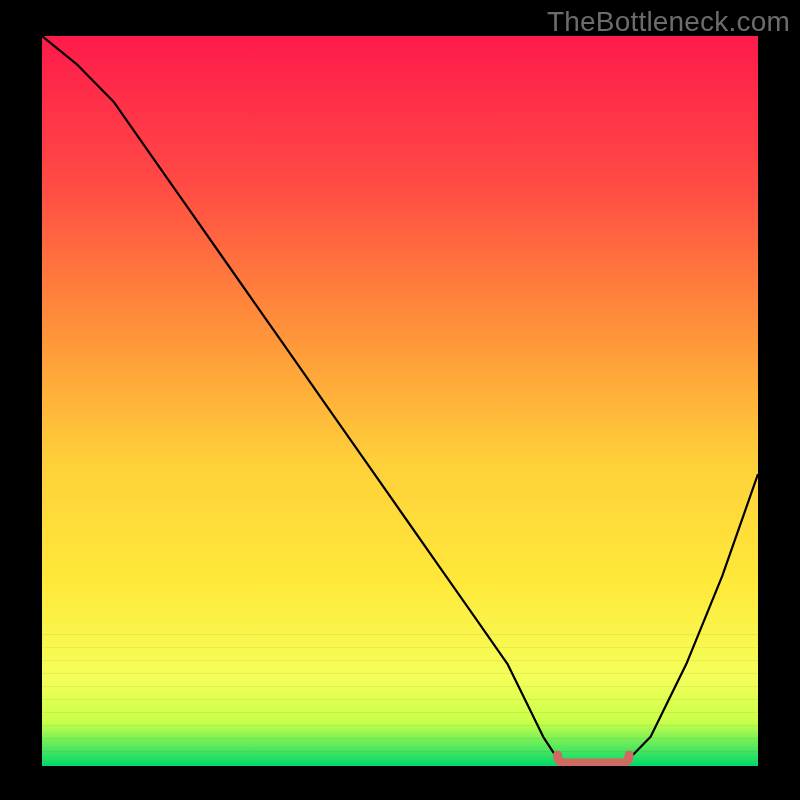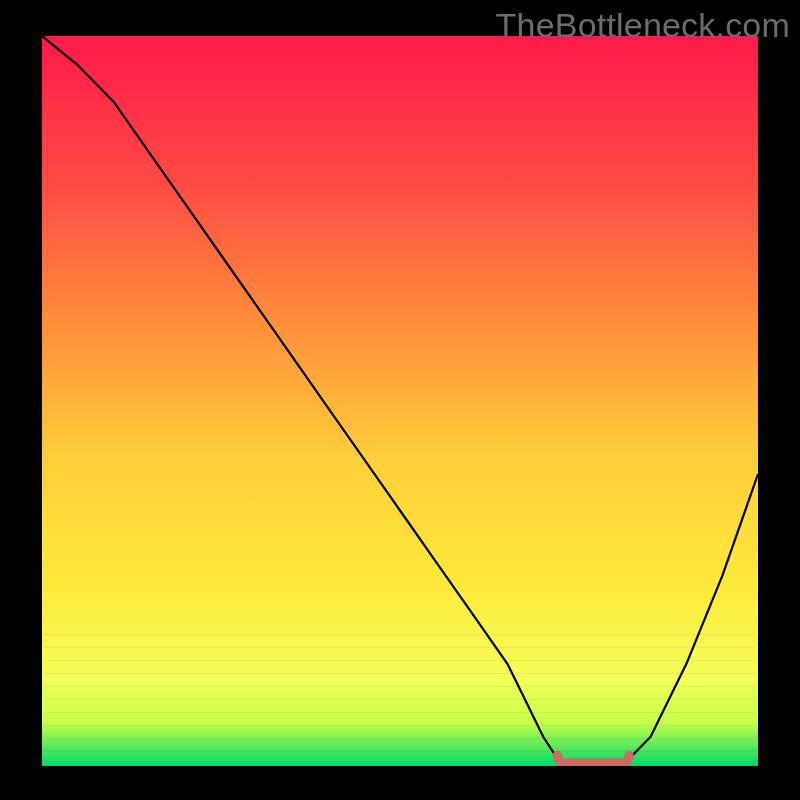--- a/index.html
+++ b/index.html
@@ -13,21 +13,21 @@
   .stage {
     position: relative;
     width: 800px;
     height: 800px;
   }
   .watermark {
     position: absolute;
     top: 6px;
     right: 10px;
     font-family: Arial, Helvetica, sans-serif;
-    font-size: 34px;
+    font-size: 28px;
     font-weight: 500;
     color: #6c6c6c;
     letter-spacing: 0.2px;
     z-index: 10;
     text-align: center;
   }
   svg { display: block; }
 </style>
 </head>
 <body>

